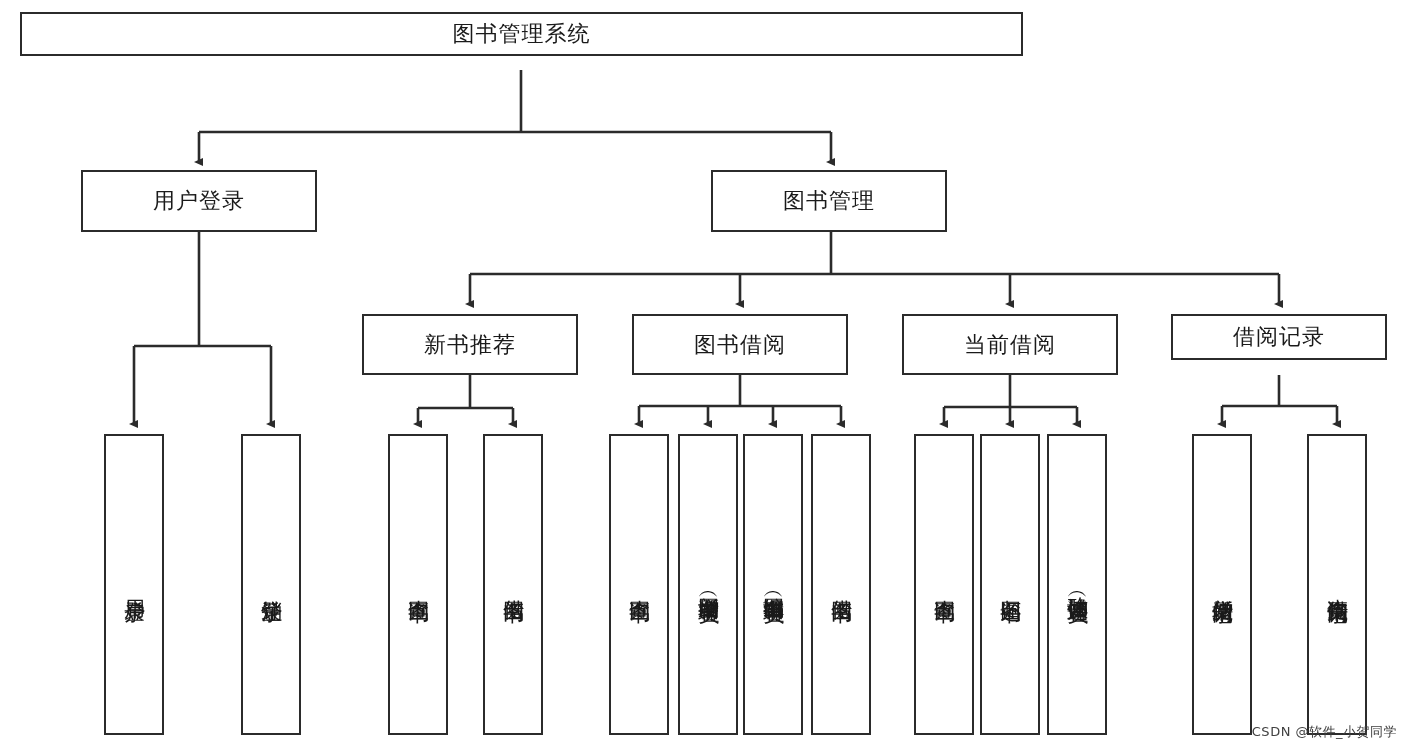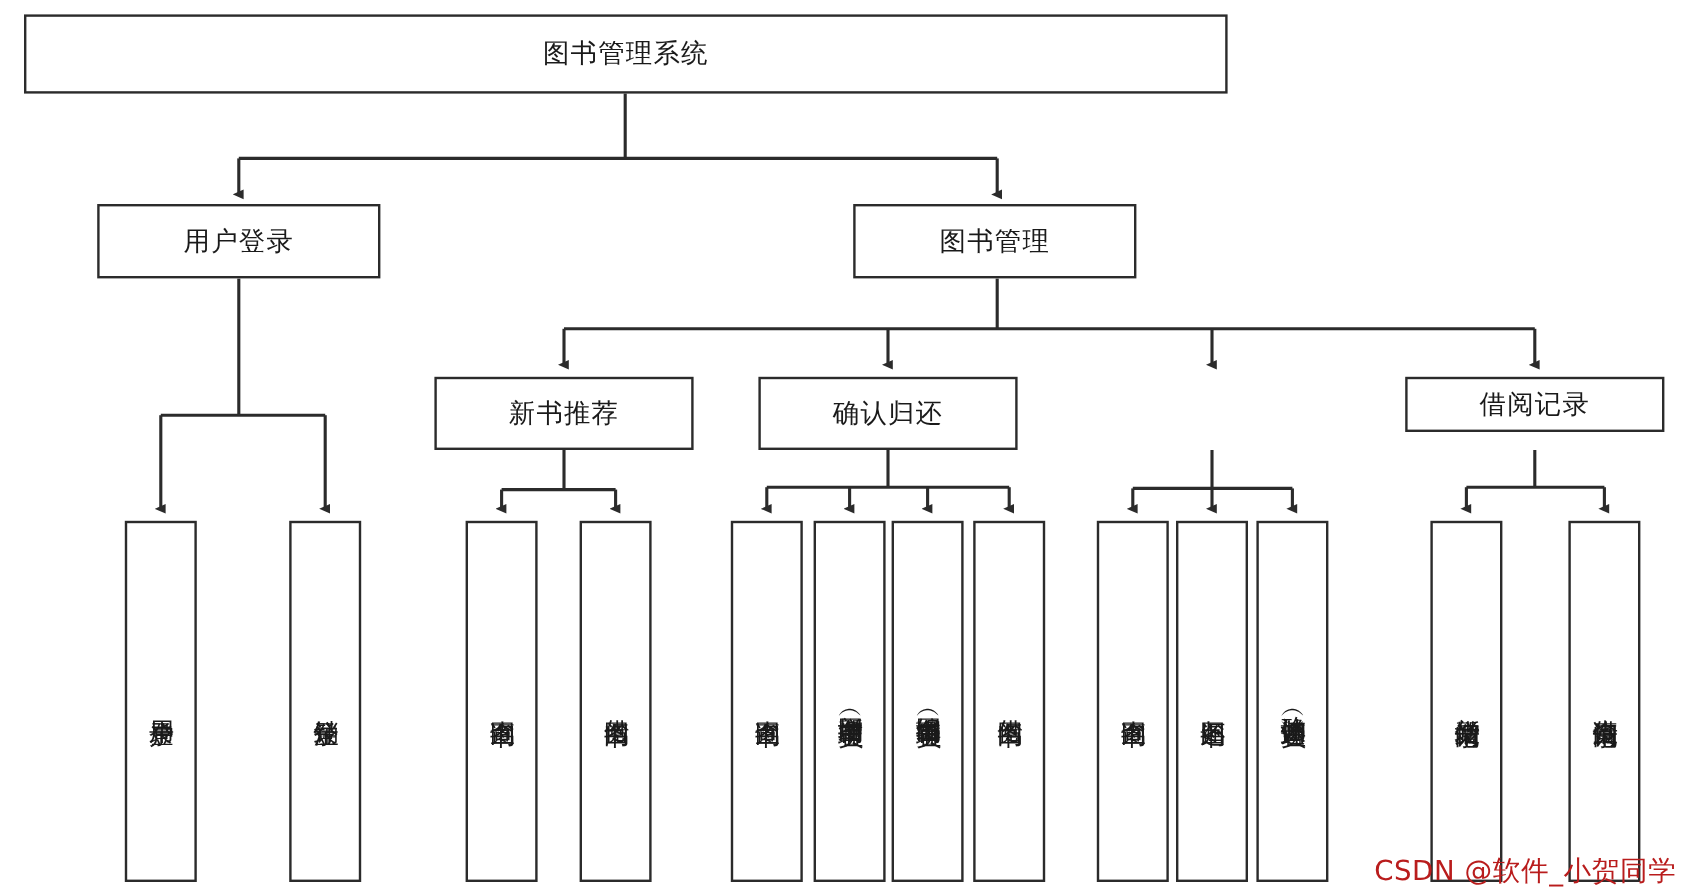--- a/index.html
+++ b/index.html
@@ -52,22 +52,22 @@
     writing-mode: vertical-rl;
     text-orientation: upright;
     display: block;
     max-height: 100%;
     text-align: center;
   }
   .watermark {
     position: absolute;
     right: 8px;
     bottom: 6px;
-    font-size: 23px;
-    color: #b91c1c;
+    font-size: 13px;
+    color: #404040;
     white-space: nowrap;
     letter-spacing: 0.5px;
   }
 </style>
 </head>
 <body>
 
 <div id="canvas">
 
   <svg class="wires" viewBox="0 0 1405 747">
@@ -113,36 +113,39 @@
       <path d="M1010,407 L1010,424" marker-end="url(#arrow)"></path>
       <path d="M1077,407 L1077,424" marker-end="url(#arrow)"></path>
 
       <path d="M1279,375 L1279,406"></path>
       <path d="M1222,406 L1337,406"></path>
       <path d="M1222,406 L1222,424" marker-end="url(#arrow)"></path>
       <path d="M1337,406 L1337,424" marker-end="url(#arrow)"></path>
     </g>
   </svg>
 
-  <div class="node horiz" style="left:20px; top:12px; width:1003px; height:66px;align-items:center;">
+  <div class="node horiz" style="left:20px; top:12px; width:1003px; height:44px;align-items:center;">
     <span>图书管理系统</span>
   </div>
 
   <div class="node horiz" style="left:81px; top:170px; width:236px; height:62px;">
     <span>用户登录</span>
   </div>
   <div class="node horiz" style="left:711px; top:170px; width:236px; height:62px;font-family:Liberation Mono, monospace;">
     <span>图书管理</span>
   </div>
 
   <div class="node horiz" style="left:362px; top:314px; width:216px; height:61px;">
     <span>新书推荐</span>
   </div>
   <div class="node horiz" style="left:632px; top:314px; width:216px; height:61px;">
-    <span>确认归还</span>
+    <span>图书借阅</span>
+  </div>
+  <div class="node horiz" style="left:902px; top:314px; width:216px; height:61px;">
+    <span>当前借阅</span>
   </div>
   <div class="node horiz" style="left:1171px; top:314px; width:216px; height:46px;">
     <span>借阅记录</span>
   </div>
 
   <div class="node vert" style="left:104px; top:434px; width:60px; height:301px;">
     <span class="vtext">用户登录</span>
   </div>
   <div class="node vert" style="left:241px; top:434px; width:60px; height:301px;">
     <span class="vtext">注销登录</span>

